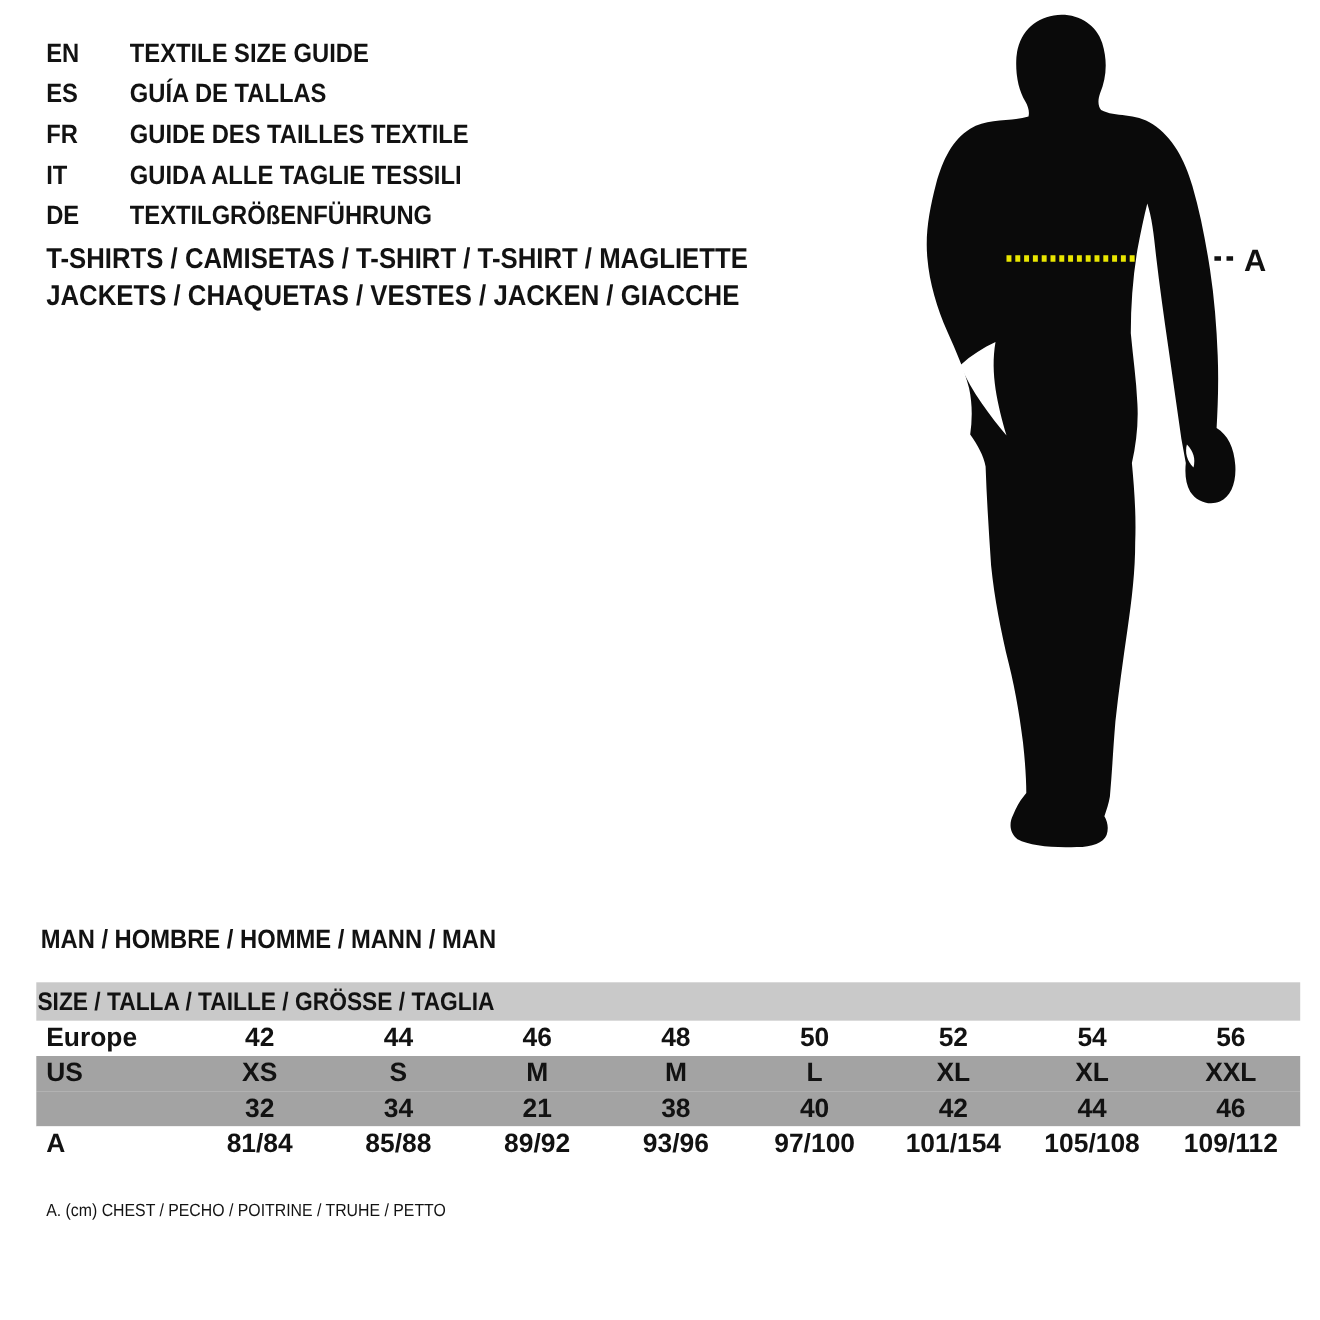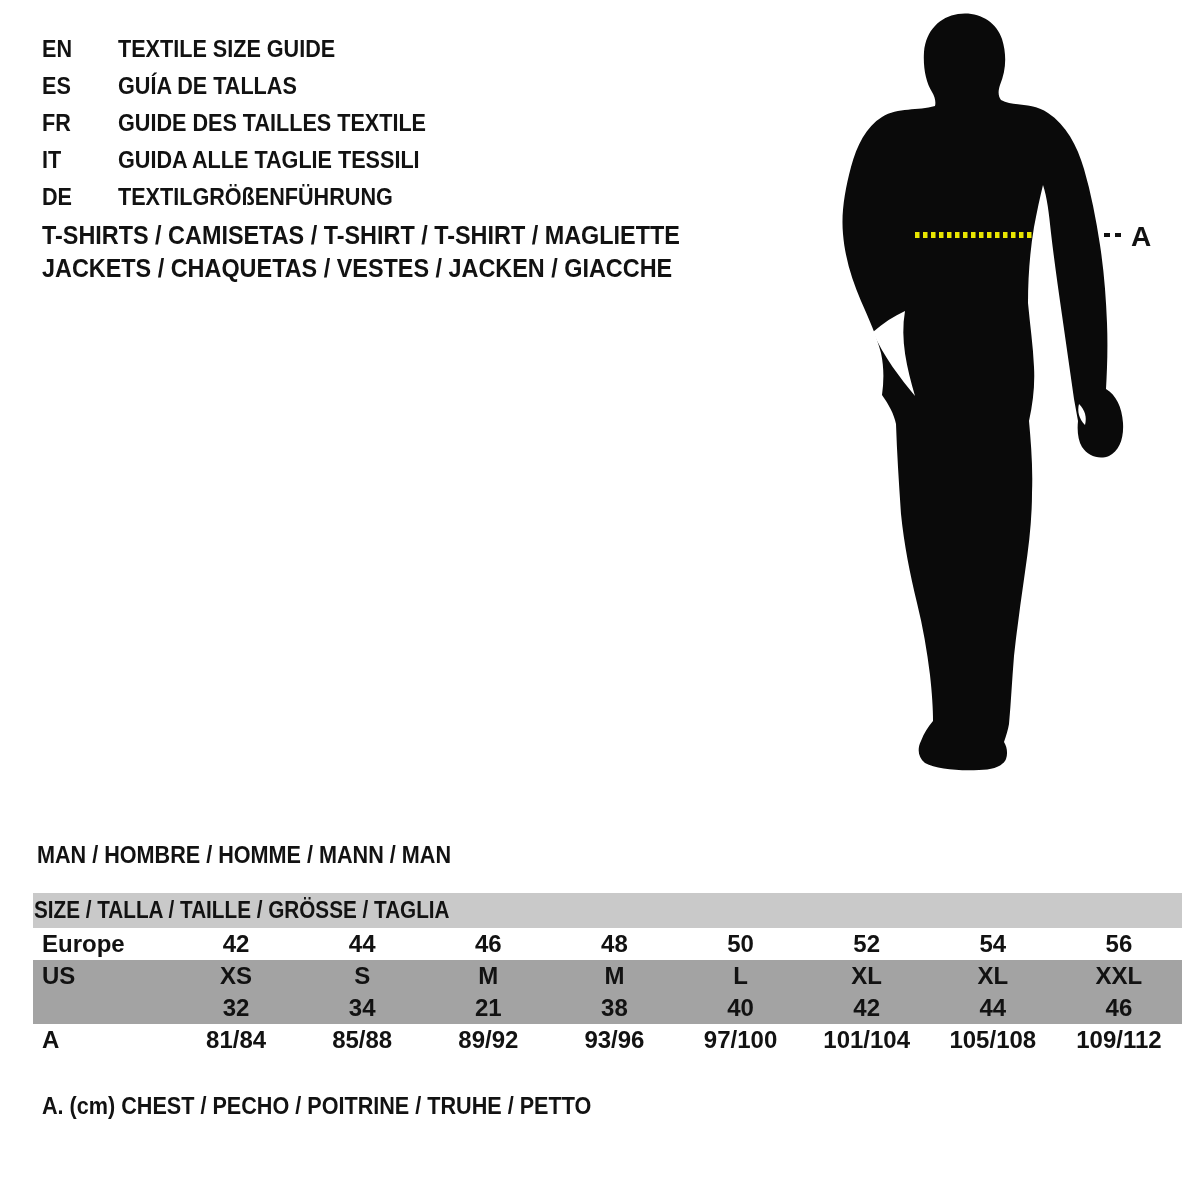--- a/index.html
+++ b/index.html
@@ -29,21 +29,21 @@
   .table-header {
     height:35px; background:#c9c9c9; display:flex; align-items:center;
     padding-left:1px; box-sizing:border-box; font-size:23px;
   }
   .trow { display:flex; align-items:center; height:32px; font-size:24px; background:#ffffff; }
   .trow.shaded { background:#a3a3a3; }
   .tlabel { flex:0 0 140px; width:140px; padding-left:9px; box-sizing:border-box; text-align:left; }
   .tcell { flex:1 1 0; text-align:center; }
 
   
-  .footnote { position:absolute; left:42px; top:1092px; font-size:24px; font-weight:700; }
+  .footnote { position:absolute; left:42px; top:1092px; font-size:16px; font-weight:400; }
 </style>
 </head>
 <body>
 
 <div class="canvas">
 
   <div class="lang-block">
     <div class="lang-row">
       <span class="lang-code cx">EN</span>
       <span class="cx">TEXTILE SIZE GUIDE</span>
@@ -169,21 +169,21 @@
       <span class="tcell">46</span>
     </div>
 
     <div class="trow">
       <span class="tlabel">A</span>
       <span class="tcell">81/84</span>
       <span class="tcell">85/88</span>
       <span class="tcell">89/92</span>
       <span class="tcell">93/96</span>
       <span class="tcell">97/100</span>
-      <span class="tcell">101/104</span>
+      <span class="tcell">101/154</span>
       <span class="tcell">105/108</span>
       <span class="tcell">109/112</span>
     </div>
   </div>
 
   <div class="footnote"><span class="cx">A. (cm) CHEST / PECHO / POITRINE / TRUHE / PETTO</span></div>
 
 </div>
 
 </body></html>

